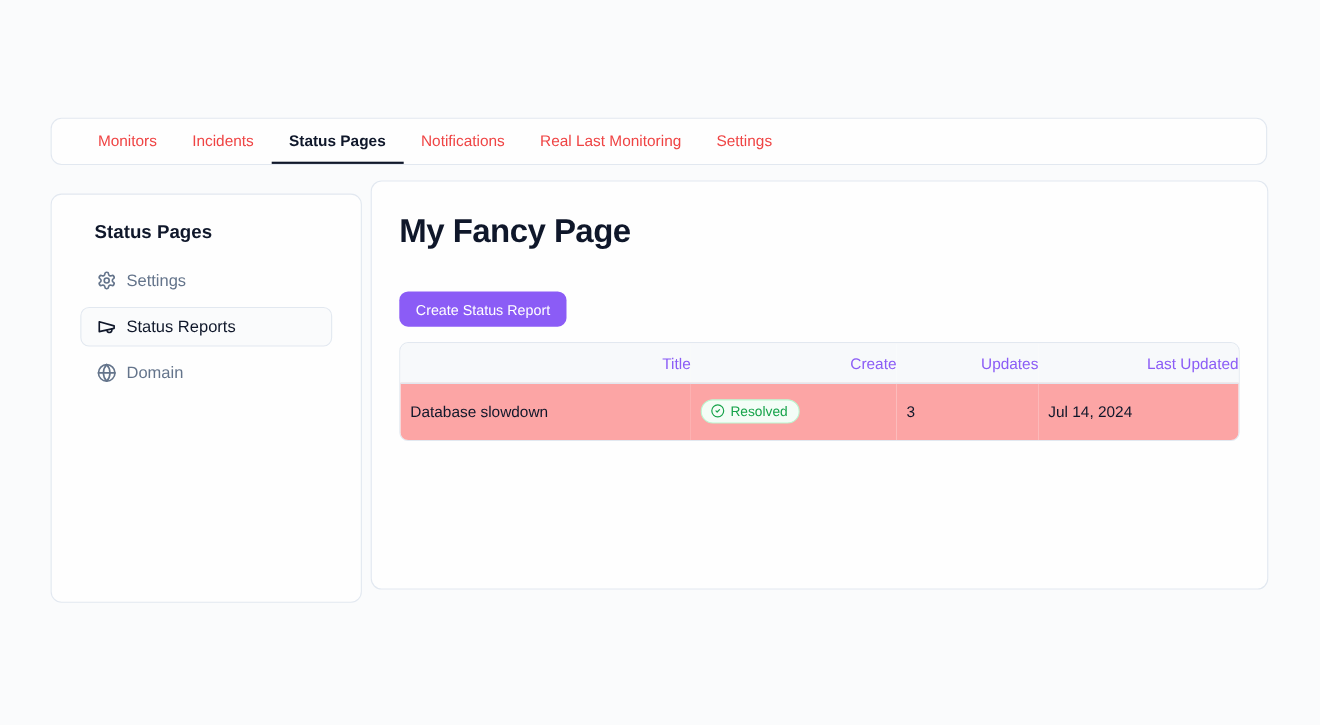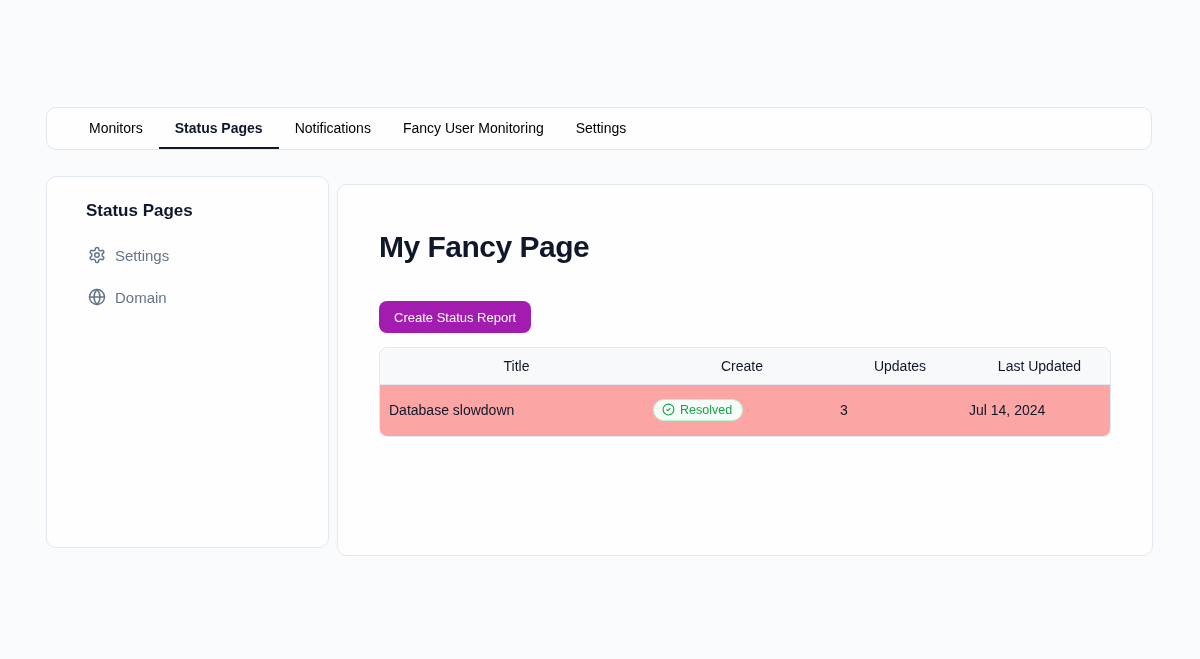--- a/index.html
+++ b/index.html
@@ -22,21 +22,21 @@
   .navbar {
     left: 46px; top: 107px; width: 1106px; height: 43px;
     display: flex; align-items: stretch;
     padding: 0 0 0 26px;
     overflow: hidden;
   }
   .nav-tab {
     display: flex; align-items: center;
     padding: 0 16px;
     font-size: 14px;
-    color: #000000;
+    color: #ef4444;
     cursor: pointer;
     border-bottom: 2px solid transparent;
     white-space: nowrap;
   }
   .nav-tab.active {
     color: #0f172a;
     font-weight: 700;
     border-bottom-color: #0f172a;
   }
 
@@ -70,34 +70,34 @@
   .side-item .icn {
     width: 18px; height: 18px;
     margin-right: 9px;
     display: inline-flex;
     flex: 0 0 auto;
   }
   .side-item svg { width: 18px; height: 18px; }
 
   
   .main {
-    left: 337px; top: 184px; width: 816px; height: 372px;
-    padding: 41px;
+    left: 337px; top: 164px; width: 816px; height: 372px;
+    padding: 25px;
   }
   .page-title {
     margin-top: 4px;
     font-size: 30px;
     font-weight: 800;
     letter-spacing: -0.5px;
     color: #0f172a;
   }
   .create-btn {
     margin-top: 37px;
     display: inline-flex; align-items: center;
-    background: #a21caf;
+    background: #8b5cf6;
     color: #ffffff;
     font-family: inherit;
     font-size: 13px;
     font-weight: 500;
     border: none;
     border-radius: 8px;
     height: 32px;
     padding: 0 15px;
     cursor: pointer;
   }
@@ -115,23 +115,23 @@
     table-layout: fixed;
     font-size: 14px;
   }
   col.c-title { width: 264px; }
   col.c-status { width: 187px; }
   col.c-updates { width: 129px; }
   thead tr {
     background: #f7f9fb;
   }
   th {
-    text-align: center;
+    text-align: right;
     font-weight: 400;
-    color: #0f172a;
+    color: #8b5cf6;
     height: 36px;
     padding: 0 0 0 9px;
     border-bottom: 1px solid #e2e8f0;
   }
   td {
     height: 52px;
     padding: 0 0 0 9px;
     color: #0f172a;
     background: #fca5a5;
   }
@@ -144,39 +144,49 @@
     padding: 3px 10px 3px 8px;
     font-size: 12.5px;
   }
   .badge svg { width: 13px; height: 13px; }
 </style>
 </head>
 <body>
 
 <nav class="card navbar">
   <div class="nav-tab">Monitors</div>
+  <div class="nav-tab">Incidents</div>
   <div class="nav-tab active">Status Pages</div>
   <div class="nav-tab">Notifications</div>
-  <div class="nav-tab">Fancy User Monitoring</div>
+  <div class="nav-tab">Real Last Monitoring</div>
   <div class="nav-tab">Settings</div>
 </nav>
 
 <aside class="card sidebar">
   <h2 class="sidebar-title">Status Pages</h2>
 
   <div class="side-item">
     <span class="icn">
       <svg viewBox="0 0 24 24" fill="none" stroke="currentColor" stroke-width="2" stroke-linecap="round" stroke-linejoin="round">
           <path d="M12.22 2h-.44a2 2 0 0 0-2 2v.18a2 2 0 0 1-1 1.73l-.43.25a2 2 0 0 1-2 0l-.15-.08a2 2 0 0 0-2.73.73l-.22.38a2 2 0 0 0 .73 2.73l.15.1a2 2 0 0 1 1 1.72v.51a2 2 0 0 1-1 1.74l-.15.09a2 2 0 0 0-.73 2.73l.22.38a2 2 0 0 0 2.73.73l.15-.08a2 2 0 0 1 2 0l.43.25a2 2 0 0 1 1 1.73V20a2 2 0 0 0 2 2h.44a2 2 0 0 0 2-2v-.18a2 2 0 0 1 1-1.73l.43-.25a2 2 0 0 1 2 0l.15.08a2 2 0 0 0 2.73-.73l.22-.39a2 2 0 0 0-.73-2.73l-.15-.08a2 2 0 0 1-1-1.74v-.5a2 2 0 0 1 1-1.74l.15-.09a2 2 0 0 0 .73-2.73l-.22-.38a2 2 0 0 0-2.73-.73l-.15.08a2 2 0 0 1-2 0l-.43-.25a2 2 0 0 1-1-1.73V4a2 2 0 0 0-2-2z"></path>
           <circle cx="12" cy="12" r="3"></circle>
         </svg>
     </span>
     <span>Settings</span>
   </div>
 
+  <div class="side-item active">
+    <span class="icn" style="transform:scaleX(-1)">
+      <svg viewBox="0 0 24 24" fill="none" stroke="currentColor" stroke-width="2" stroke-linecap="round" stroke-linejoin="round">
+          <path d="m3 11 18-5v12L3 14v-3z"></path>
+          <path d="M11.6 16.8a3 3 0 1 1-5.8-1.6"></path>
+        </svg>
+    </span>
+    <span>Status Reports</span>
+  </div>
 
   <div class="side-item">
     <span class="icn">
       <svg viewBox="0 0 24 24" fill="none" stroke="currentColor" stroke-width="2" stroke-linecap="round" stroke-linejoin="round">
           <circle cx="12" cy="12" r="10"></circle>
           <path d="M12 2a14.5 14.5 0 0 0 0 20 14.5 14.5 0 0 0 0-20"></path>
           <path d="M2 12h20"></path>
         </svg>
     </span>
     <span>Domain</span>

